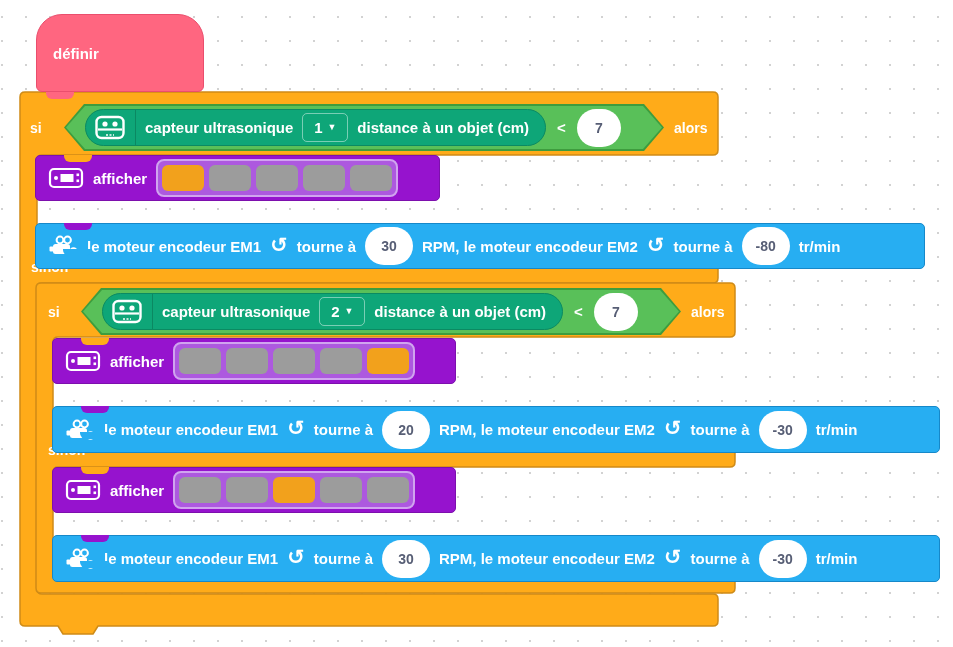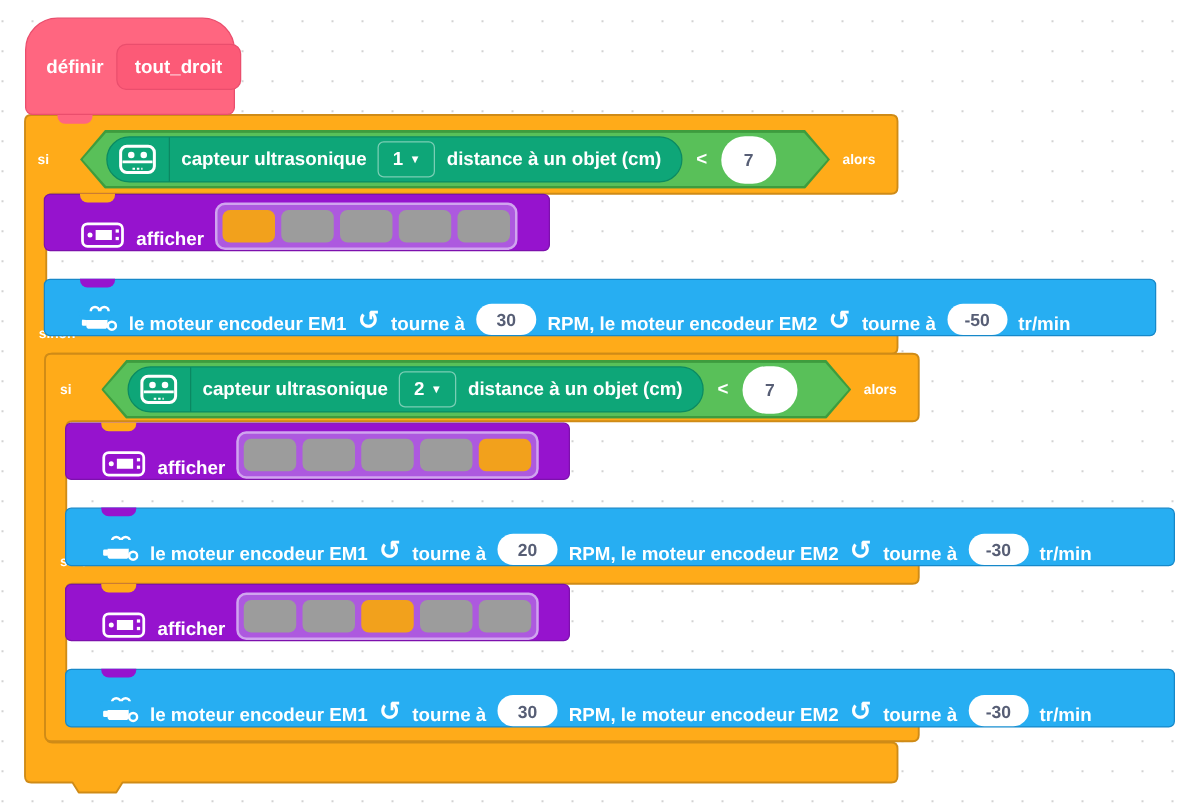--- a/index.html
+++ b/index.html
@@ -3,33 +3,33 @@
 <meta charset="utf-8">
 <style>
   html,body{margin:0;padding:0;}
   body{font-family:"Liberation Sans",sans-serif;}
   .canvas{
     position:relative;width:953px;height:647px;overflow:hidden;background:#fff;
     background-image:radial-gradient(var(--canvas-dot) 1.1px, transparent 1.2px);
     background-size:24px 24px;background-position:14px 5px;
   }
   .btxt{color:#fff;font-weight:bold;font-size:15px;white-space:nowrap;}
-  .lbl{position:absolute;color:#fff;font-weight:bold;font-size:11px;transform:translateY(-50%);white-space:nowrap;}
+  .lbl{position:absolute;color:#fff;font-weight:bold;font-size:14px;transform:translateY(-50%);white-space:nowrap;}
   svg.cshape{position:absolute;left:0;top:0;}
 
   
-  .hat{position:absolute;left:20px;top:14px;width:168px;height:78px;background:var(--pink);
+  .hat{position:absolute;left:36px;top:14px;width:168px;height:78px;background:var(--pink);
        border:1px solid var(--pink-border);border-radius:26px 26px 6px 6px;
        display:flex;align-items:center;gap:10px;padding-left:16px;box-sizing:border-box;}
   .proto{background:var(--pink-inner);border:1.5px solid var(--pink-border);border-radius:8px;
          padding:9px 14px;display:flex;align-items:center;}
 
   
-  .stack{position:absolute;border-radius:5px;display:flex;align-items:flex-end;gap:9px;
-         padding-left:28px;box-sizing:border-box;}
+  .stack{position:absolute;border-radius:5px;display:flex;align-items:center;gap:9px;
+         padding-left:12px;box-sizing:border-box;}
   .purpleb{background:var(--purple);border:1px solid var(--purple-border);}
   .blueb{background:var(--blue);border:1px solid var(--blue-border);margin-top:21px;}
 
   
   .tab{position:absolute;width:28px;height:7px;border-radius:0 0 6px 6px;}
   .stack>.tab{left:28px;top:-1px;}
   .tab.t-orange{background:var(--orange);}
   .tab.t-purple{background:var(--purple);}
   .tab.t-blue{background:var(--blue);}
   .tab.t-pink{background:var(--pink);}
@@ -45,21 +45,21 @@
   .sensor-pill{height:37px;background:var(--teal);border:1px solid var(--teal-border);
     border-radius:19px;display:flex;align-items:center;gap:9px;padding:0 16px 0 8px;box-sizing:border-box;}
   .vsep{width:1px;align-self:stretch;background:rgba(0,0,0,0.18);}
   .dd{height:29px;min-width:46px;border:1px solid rgba(255,255,255,0.45);border-radius:5px;
       display:flex;align-items:center;justify-content:center;gap:5px;padding:0 7px;box-sizing:border-box;}
   .ddarrow{color:#fff;font-size:9px;line-height:1;}
 
   .oval{background:#fff;border-radius:19px;display:flex;align-items:center;justify-content:center;
         color:var(--input-text);font-weight:bold;font-size:14px;}
   .oval.cmp{width:44px;height:38px;}
-  .oval.num{min-width:48px;height:25px;padding:0 9px;box-sizing:border-box;}
+  .oval.num{min-width:48px;height:38px;padding:0 9px;box-sizing:border-box;}
 
   
   .ledbox{display:flex;gap:5px;padding:4px;background:var(--led-frame);
           border:2px solid var(--led-frame-border);border-radius:8px;}
   .seg{width:42px;height:26px;border-radius:6px;}
   .seg.on{background:var(--seg-on);}
   .seg.off{background:var(--seg-off);}
 
   .block-icon{display:flex;align-items:center;justify-content:center;}
   .rot{color:#fff;font-weight:bold;font-size:21px;line-height:1;
@@ -70,23 +70,20 @@
 
 <div class="canvas">
 
   <svg class="cshape" width="953" height="647" viewBox="0 0 953 647">
     <path d="M20,97 Q20,92 25,92 H713 Q718,92 718,97 V150 Q718,155 713,155 H42 Q37,155 37,160 V244 Q37,249 42,249 H713 Q718,249 718,254 V278 Q718,283 713,283 H42 Q37,283 37,288 V589 Q37,594 42,594 H713 Q718,594 718,599 V621 Q718,626 713,626 H98 L93,634 H63 L58,626 H25 Q20,626 20,621 Z" fill="var(--orange)" stroke="var(--orange-border)" stroke-width="1.5" stroke-linejoin="round"></path>
     <path d="M36,288 Q36,283 41,283 H730 Q735,283 735,288 V332 Q735,337 730,337 H58 Q53,337 53,342 V427 Q53,432 58,432 H730 Q735,432 735,437 V462 Q735,467 730,467 H58 Q53,467 53,472 V556 Q53,561 58,561 H730 Q735,561 735,566 V588 Q735,593 730,593 H41 Q36,593 36,588 Z" fill="var(--orange)" stroke="var(--orange-border)" stroke-width="1.5" stroke-linejoin="round"></path>
   </svg>
 
   <div class="hat">
     <span class="btxt">définir</span>
-    <div class="proto">
-      <span class="btxt">tout_droit</span>
-    </div>
   </div>
   <div class="tab t-pink" style="left:46px;top:92px;"></div>
 
   <span class="lbl" style="left:30px;top:128px;">si</span>
   <span class="lbl" style="left:674px;top:128px;">alors</span>
   <span class="lbl" style="left:31px;top:267px;">sinon</span>
 
   <div class="hex" style="left:64px;top:104px;width:600px;height:47px;">
     <div class="hexc">
       <div class="sensor-pill">
@@ -149,21 +146,21 @@
     <span class="btxt">le moteur encodeur EM1</span>
     <span class="rot">↺</span>
     <span class="btxt">tourne à</span>
     <div class="oval num">
         <span>30</span>
       </div>
     <span class="btxt">RPM, le moteur encodeur EM2</span>
     <span class="rot">↺</span>
     <span class="btxt">tourne à</span>
     <div class="oval num">
-        <span>-50</span>
+        <span>-80</span>
       </div>
     <span class="btxt">tr/min</span>
   </div>
 
   <div class="tab t-blue" style="left:63px;top:249px;"></div>
 
   <span class="lbl" style="left:48px;top:312px;">si</span>
   <span class="lbl" style="left:691px;top:312px;">alors</span>
   <span class="lbl" style="left:48px;top:450px;">sinon</span>
 

